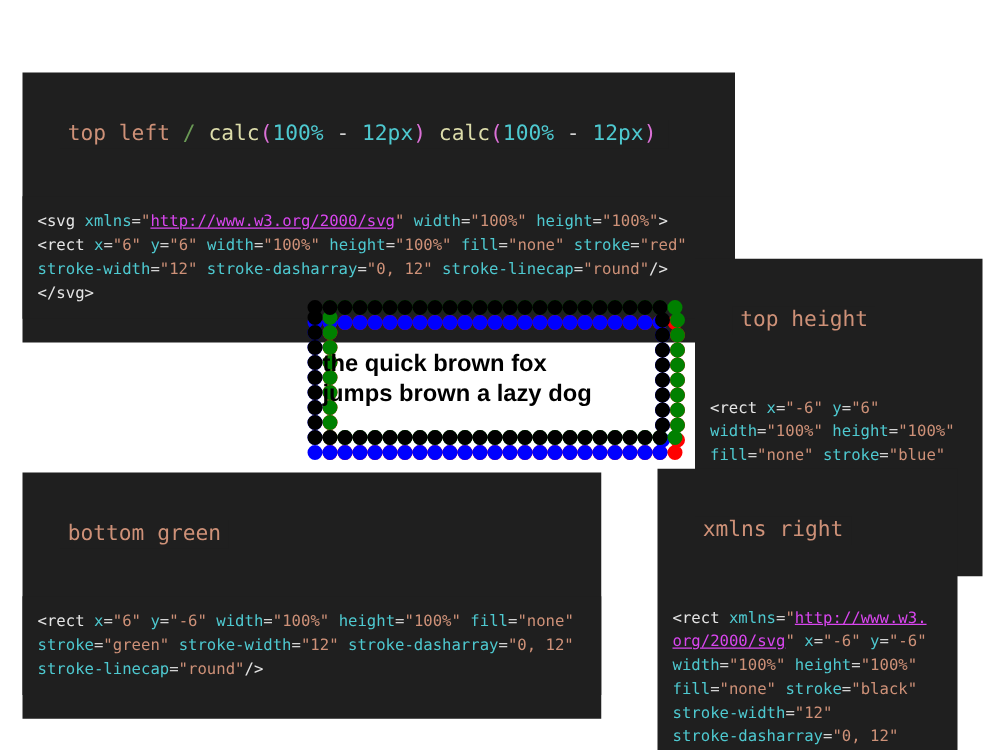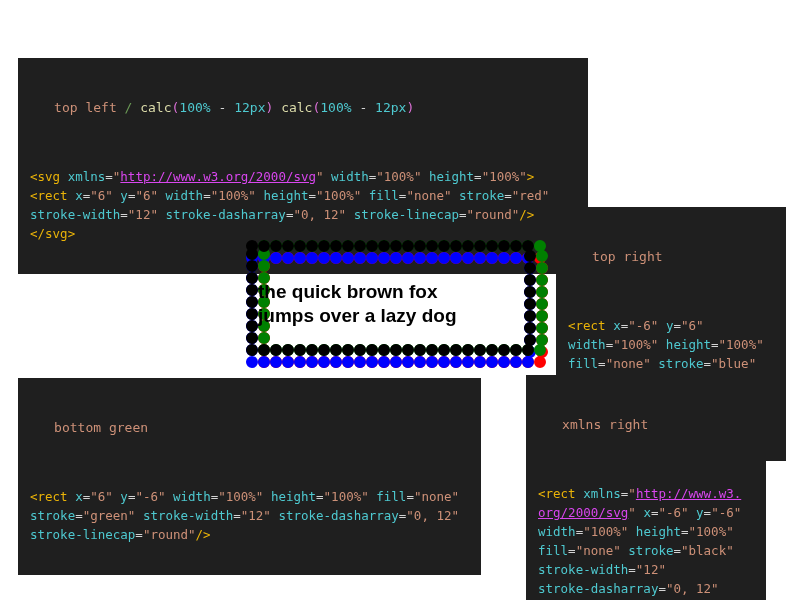--- a/index.html
+++ b/index.html
@@ -25,32 +25,32 @@
     font-size: 12.5px;
     line-height: 19px;
     white-space: pre;
     box-sizing: border-box;
   }
   .panel-label {
     display: inline-block;
     background: #1f1f1f;
     color: #ce9178;
     font-family: "DejaVu Sans Mono", "Liberation Mono", monospace;
-    font-size: 13px;
+    font-size: 17px;
     line-height: 19px;
     padding: 2px 6px 2px 6px;
     white-space: pre;
   }
   .panel-label.wide { padding-right: 10px; }
   .code-body {
     padding: 10px 10px 12px 12px;
   }
 
   
-  .t-tag      { color: #eab308; }
+  .t-tag      { color: #e5e5e5; }
   .t-attr     { color: #4ec9d0; }
   .t-str      { color: #ce9178; }
   .t-punc     { color: #d4d4d4; }
   .t-url      { color: #d946ef; text-decoration: underline; }
   .t-pos      { color: #ce9178; }
   .t-slash    { color: #6a9955; }
   .t-fn       { color: #dcdcaa; }
   .t-num      { color: #4ec9d0; }
   .t-paren    { color: #da70d6; }
 
@@ -106,21 +106,21 @@
     <span class="panel-label wide"><span class="t-pos">top left</span><span class="t-punc"> </span><span class="t-slash">/</span><span class="t-punc"> </span><span class="t-fn">calc</span><span class="t-paren">(</span><span class="t-num">100%</span><span class="t-punc"> - </span><span class="t-num">12px</span><span class="t-paren">)</span><span class="t-punc"> </span><span class="t-fn">calc</span><span class="t-paren">(</span><span class="t-num">100%</span><span class="t-punc"> - </span><span class="t-num">12px</span><span class="t-paren">)</span></span>
   </div>
   <div class="code-body"><span class="t-tag">&lt;svg</span> <span class="t-attr">xmlns</span><span class="t-punc">=</span><span class="t-str">"</span><span class="t-url">http://www.w3.org/2000/svg</span><span class="t-str">"</span> <span class="t-attr">width</span><span class="t-punc">=</span><span class="t-str">"100%"</span> <span class="t-attr">height</span><span class="t-punc">=</span><span class="t-str">"100%"</span><span class="t-tag">&gt;</span>
 <span class="t-tag">&lt;rect</span> <span class="t-attr">x</span><span class="t-punc">=</span><span class="t-str">"6"</span> <span class="t-attr">y</span><span class="t-punc">=</span><span class="t-str">"6"</span> <span class="t-attr">width</span><span class="t-punc">=</span><span class="t-str">"100%"</span> <span class="t-attr">height</span><span class="t-punc">=</span><span class="t-str">"100%"</span> <span class="t-attr">fill</span><span class="t-punc">=</span><span class="t-str">"none"</span> <span class="t-attr">stroke</span><span class="t-punc">=</span><span class="t-str">"red"</span>
 <span class="t-attr">stroke-width</span><span class="t-punc">=</span><span class="t-str">"12"</span> <span class="t-attr">stroke-dasharray</span><span class="t-punc">=</span><span class="t-str">"0, 12"</span> <span class="t-attr">stroke-linecap</span><span class="t-punc">=</span><span class="t-str">"round"</span><span class="t-tag">/&gt;</span>
 <span class="t-tag">&lt;/svg&gt;</span></div>
 </div>
 
 <div class="code-panel" id="panel-top-right">
   <div class="label-row">
-    <span class="panel-label">top right</span>
+    <span class="panel-label">top height</span>
   </div>
   <div class="code-body"><span class="t-tag">&lt;rect</span> <span class="t-attr">x</span><span class="t-punc">=</span><span class="t-str">"-6"</span> <span class="t-attr">y</span><span class="t-punc">=</span><span class="t-str">"6"</span>
 <span class="t-attr">width</span><span class="t-punc">=</span><span class="t-str">"100%"</span> <span class="t-attr">height</span><span class="t-punc">=</span><span class="t-str">"100%"</span>
 <span class="t-attr">fill</span><span class="t-punc">=</span><span class="t-str">"none"</span> <span class="t-attr">stroke</span><span class="t-punc">=</span><span class="t-str">"blue"</span>
 <span class="t-attr">stroke-width</span><span class="t-punc">=</span><span class="t-str">"12"</span>
 <span class="t-attr">stroke-dasharray</span><span class="t-punc">=</span><span class="t-str">"0, 12"</span>
 <span class="t-attr">stroke-linecap</span><span class="t-punc">=</span><span class="t-str">"round"</span><span class="t-tag">/&gt;</span></div>
 </div>
 
 <div class="code-panel" id="panel-bottom-left">
@@ -147,15 +147,15 @@
 
 <div id="demo-box">
   <svg id="demo-svg" xmlns="http://www.w3.org/2000/svg" viewBox="0 0 278 104" preserveAspectRatio="none">
     <rect x="6" y="6" width="278" height="104" fill="none" stroke="red" stroke-width="12" stroke-dasharray="0, 12" stroke-linecap="round"></rect>
     <rect x="-6" y="6" width="278" height="104" fill="none" stroke="blue" stroke-width="12" stroke-dasharray="0, 12" stroke-linecap="round"></rect>
     <rect x="6" y="-6" width="278" height="104" fill="none" stroke="green" stroke-width="12" stroke-dasharray="0, 12" stroke-linecap="round"></rect>
     <rect x="-6" y="-6" width="278" height="104" fill="none" stroke="black" stroke-width="12" stroke-dasharray="0, 12" stroke-linecap="round"></rect>
   </svg>
   <div id="demo-text">
     <span>the quick brown fox</span>
-    <span>jumps over a lazy dog</span>
+    <span>jumps brown a lazy dog</span>
   </div>
 </div>
 
 </body></html>

